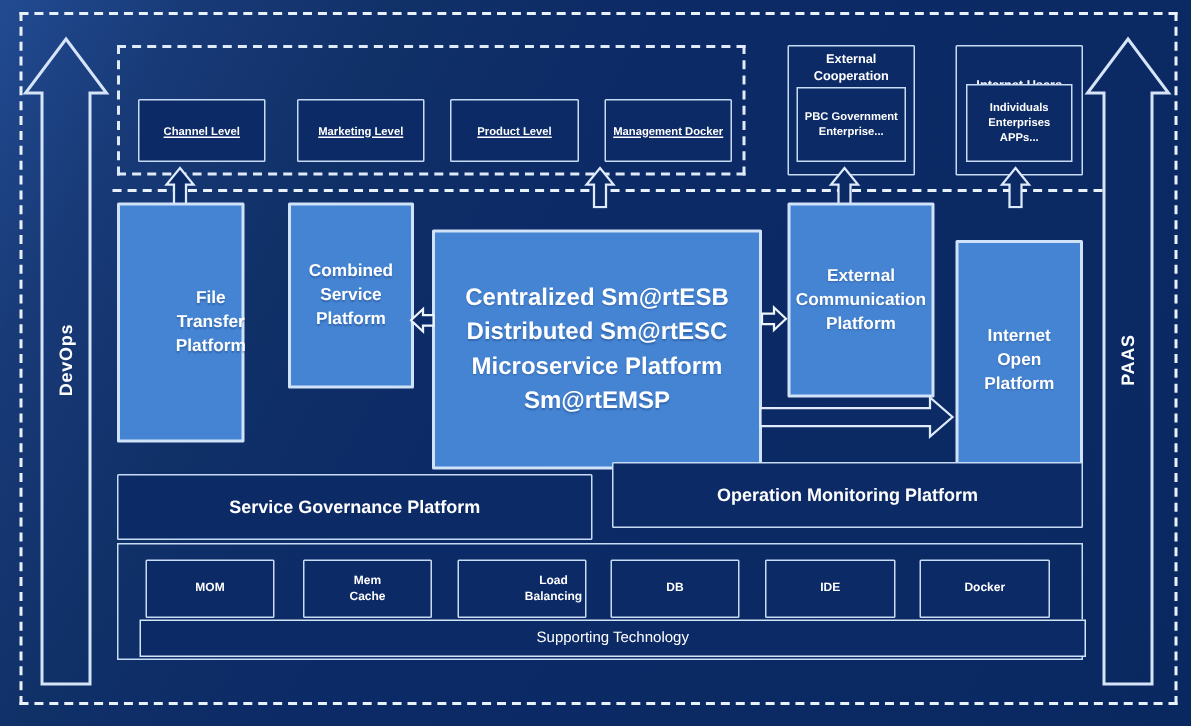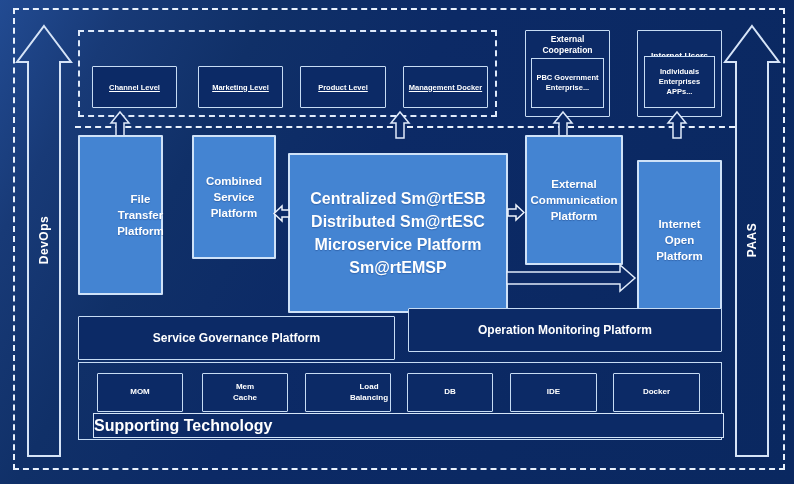--- a/index.html
+++ b/index.html
@@ -51,22 +51,22 @@
   }
   .hdash{border-top:2px dashed #e9f1fc;height:0;}
   .rail-label{
     position:absolute;font-size:12px;font-weight:bold;letter-spacing:0.5px;
     transform:translate(-50%,-50%) rotate(-90deg);transform-origin:center;
     white-space:nowrap;
   }
   .support-frame{border:1.5px solid #c7dcf4;}
   .support-bar{
     border:1.5px solid #d5e5f8;background:#0c2a66;
-    display:flex;align-items:center;justify-content:flex-start;
-    font-size:16px;font-weight:bold;
+    display:flex;align-items:center;justify-content:center;
+    font-size:10px;font-weight:normal;
   }
   svg{display:block;}
 </style>
 </head>
 <body>
 
 <div class="canvas">
 
   <div class="abs outer-dashed" style="left:13px;top:8px;width:772px;height:462px;"></div>
 

